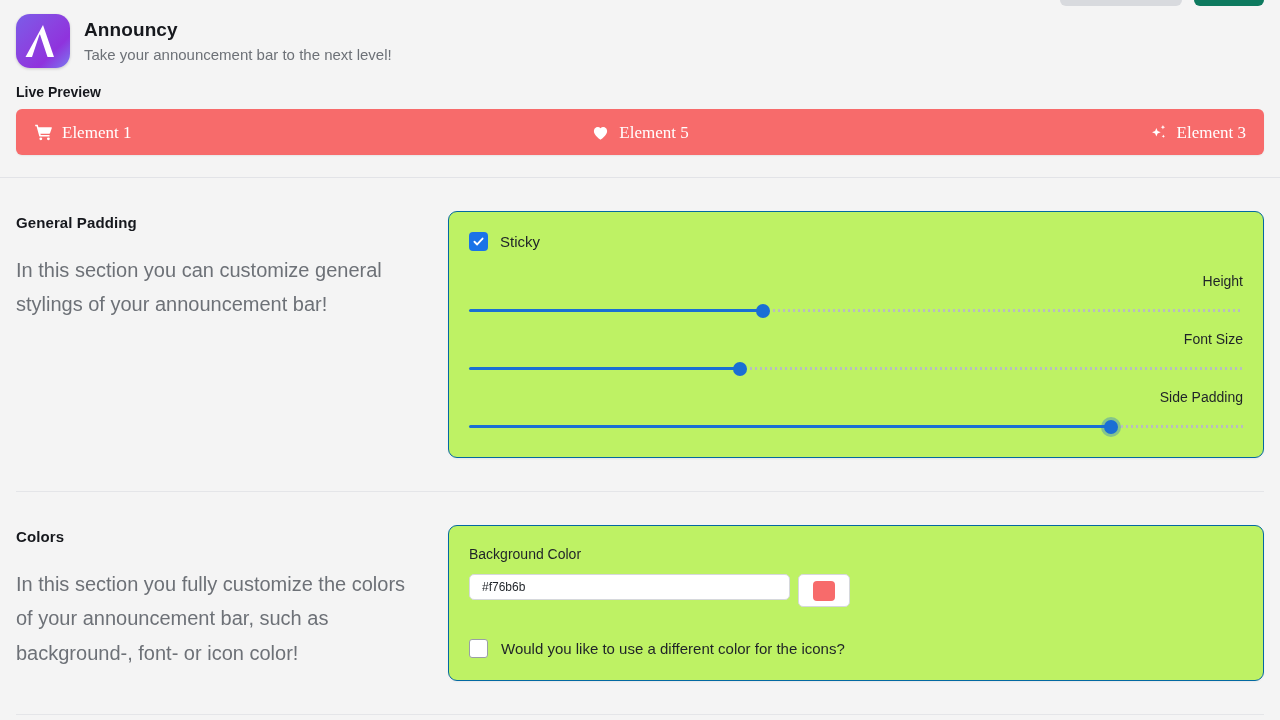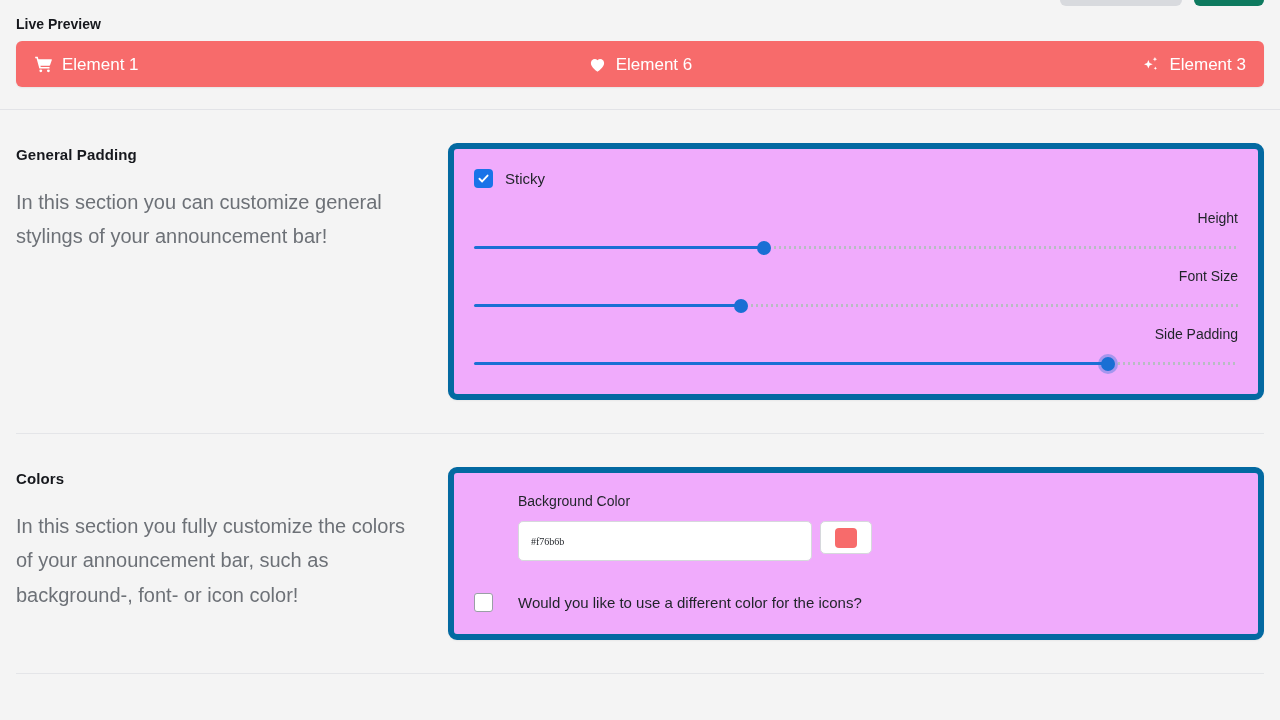--- a/index.html
+++ b/index.html
@@ -76,20 +76,21 @@
   }
   .announcement-bar {
     margin: 9px 16px 0 16px;
     height: 46px;
     border-radius: 6px;
     display: flex;
     align-items: center;
     justify-content: space-between;
     padding: 0 18px;
     box-shadow: 0 1px 2px rgba(0,0,0,.06);
+    font-family: Liberation Serif, serif;
   }
   .bar-item {
     display: flex;
     align-items: center;
     gap: 9px;
     font-size: 17px;
     line-height: 1;
   }
   .bar-item .bar-icon {
     display: inline-flex;
@@ -128,22 +129,22 @@
   }
   .section-desc {
     margin-top: 22px;
     font-size: 20px;
     line-height: 1.72;
     color: #6d7177;
   }
 
   .card {
     flex: 1;
-    background: #f0abfc;
-    border: 6px solid #0369a1;
+    background: #bef264;
+    border: 1px solid #0369a1;
     border-radius: 9px;
     box-shadow: 0 1px 2px rgba(16,22,26,.05);
   }
 
   .section-divider {
     height: 1px;
     background: #e4e5e8;
     margin-top: 33px;
   }
 
@@ -205,36 +206,36 @@
     border-radius: 50%;
     background: #1a6fd4;
     transform: translateX(-50%);
   }
   .slider-thumb.focused {
     box-shadow: 0 0 0 3px rgba(26,111,212,.35);
   }
 
   
   .colors-card { padding: 20px 20px 22px 20px; }
-  .color-row { display: flex; gap: 13px; margin-left: 44px; }
+  .color-row { display: flex; gap: 13px; }
   .color-field { flex: 1; }
   .field-label {
     font-size: 14px;
     color: #1f2328;
     margin-bottom: 12px;
   }
   .input-with-swatch { display: flex; gap: 8px; }
   .text-input {
     flex: 1;
-    height: 40px;
+    height: 26px;
     border: 1px solid #d6d8dc;
     border-radius: 5px;
     background: #fff;
-    font-family: Liberation Serif, serif;
-    font-size: 10px;
+    font-family: Liberation Sans, sans-serif;
+    font-size: 12px;
     color: #1f2328;
     padding: 0 12px;
     outline: none;
   }
   .swatch-btn {
     width: 52px; height: 33px;
     border: 1px solid #d6d8dc;
     border-radius: 5px;
     background: #fff;
     display: flex;
@@ -242,54 +243,65 @@
     justify-content: center;
     cursor: pointer;
   }
   .swatch {
     width: 22px; height: 20px;
     border-radius: 4px;
   }
   .colors-check-row {
     display: flex;
     align-items: center;
-    gap: 25px;
+    gap: 13px;
     margin-top: 32px;
   }
   .colors-check-row .check-label { font-size: 15px; }
 </style>
 </head>
 <body>
 
 <div class="page">
 
   <div class="top-stubs">
     <div class="stub gray" style="background: rgb(216, 218, 222);"></div>
     <div class="stub green" style="background: rgb(14, 122, 95);"></div>
   </div>
 
+  <div class="header">
+    <div class="logo">
+      <svg viewBox="0 0 54 54" aria-hidden="true">
+        <path d="M27 11 L38 43 L31.5 43 L24 20.5 L23.5 20.5 L16 43 L9.5 43 Z" fill="#ffffff"></path>
+      </svg>
+    </div>
+    <div>
+      <div class="app-title">Announcy</div>
+      <div class="app-subtitle">Take your announcement bar to the next level!</div>
+    </div>
+  </div>
 
   <div class="live-preview-label">Live Preview</div>
 
   <div class="announcement-bar" style="background: rgb(247, 107, 107); color: rgb(255, 255, 255);">
     <div class="bar-item">
       <span class="bar-icon">
         <svg viewBox="0 0 24 24" fill="#ffffff">
             <path d="M1.5 2.2h3.2l.9 3.1h16.1c.6 0 1 .6.82 1.15l-2.2 6.3c-.15.43-.56.72-1.02.72H8.1l.42 1.6h11.1v2H7.6c-.47 0-.88-.3-1-.76L3.2 4.2H1.5zM8.6 18.2a1.8 1.8 0 100 3.6 1.8 1.8 0 000-3.6zm9.6 0a1.8 1.8 0 100 3.6 1.8 1.8 0 000-3.6z"></path>
           </svg>
       </span>
       <span>Element 1</span>
     </div>
     <div class="bar-item">
       <span class="bar-icon">
         <svg viewBox="0 0 24 24" fill="#ffffff">
             <path d="M12 21s-8.4-5.3-8.4-11A4.9 4.9 0 0112 6.6 4.9 4.9 0 0120.4 10c0 5.7-8.4 11-8.4 11z"></path>
           </svg>
       </span>
-      <span>Element 6</span>
+      <span>Element 5</span>
     </div>
     <div class="bar-item">
       <span class="bar-icon">
         <svg viewBox="0 0 24 24" fill="#ffffff">
             <path d="M9.3 6.2l1.55 3.95L14.8 11.7l-3.95 1.55L9.3 17.2l-1.55-3.95L3.8 11.7l3.95-1.55zM17.6 2.4l.8 2.05 2.05.8-2.05.8-.8 2.05-.8-2.05-2.05-.8 2.05-.8zM18.1 14.4l.62 1.6 1.6.62-1.6.62-.62 1.6-.62-1.6-1.6-.62 1.6-.62z"></path>
           </svg>
       </span>
       <span>Element 3</span>
     </div>
   </div>

